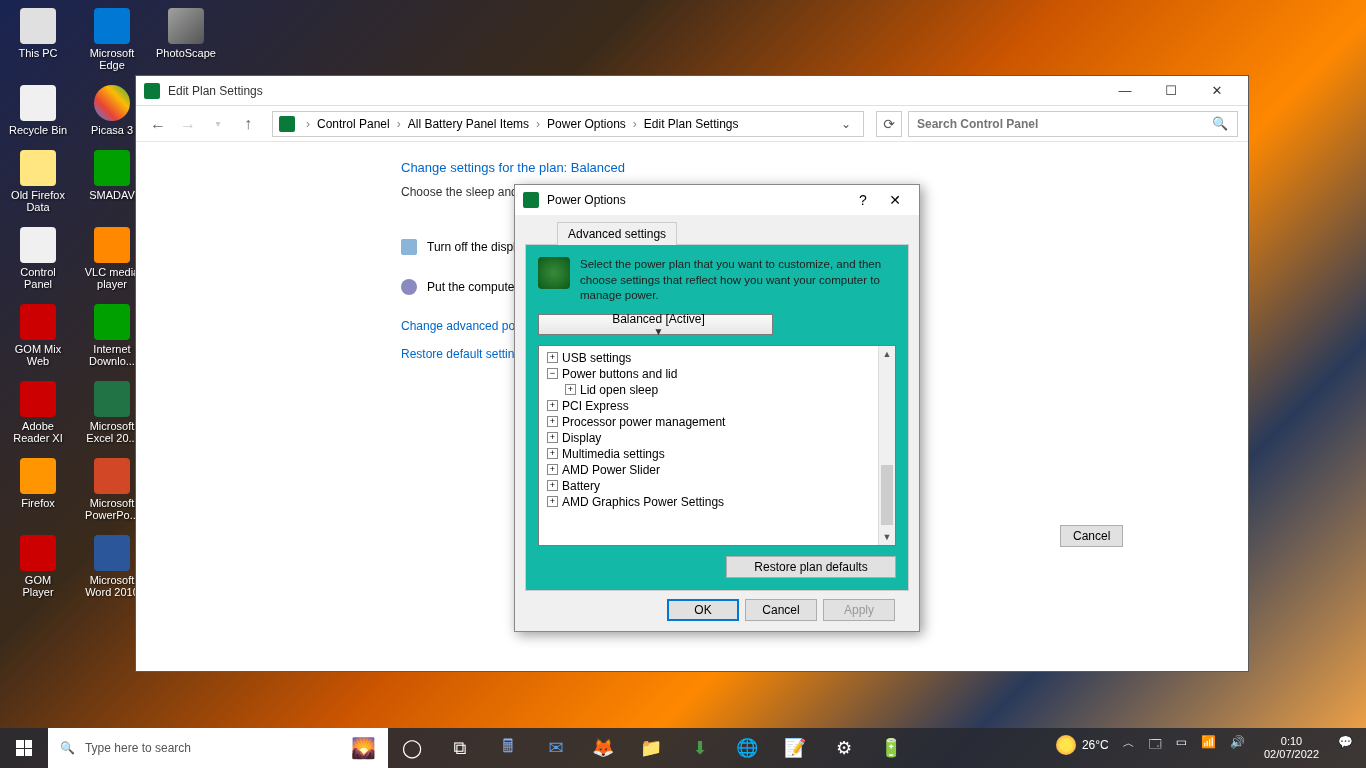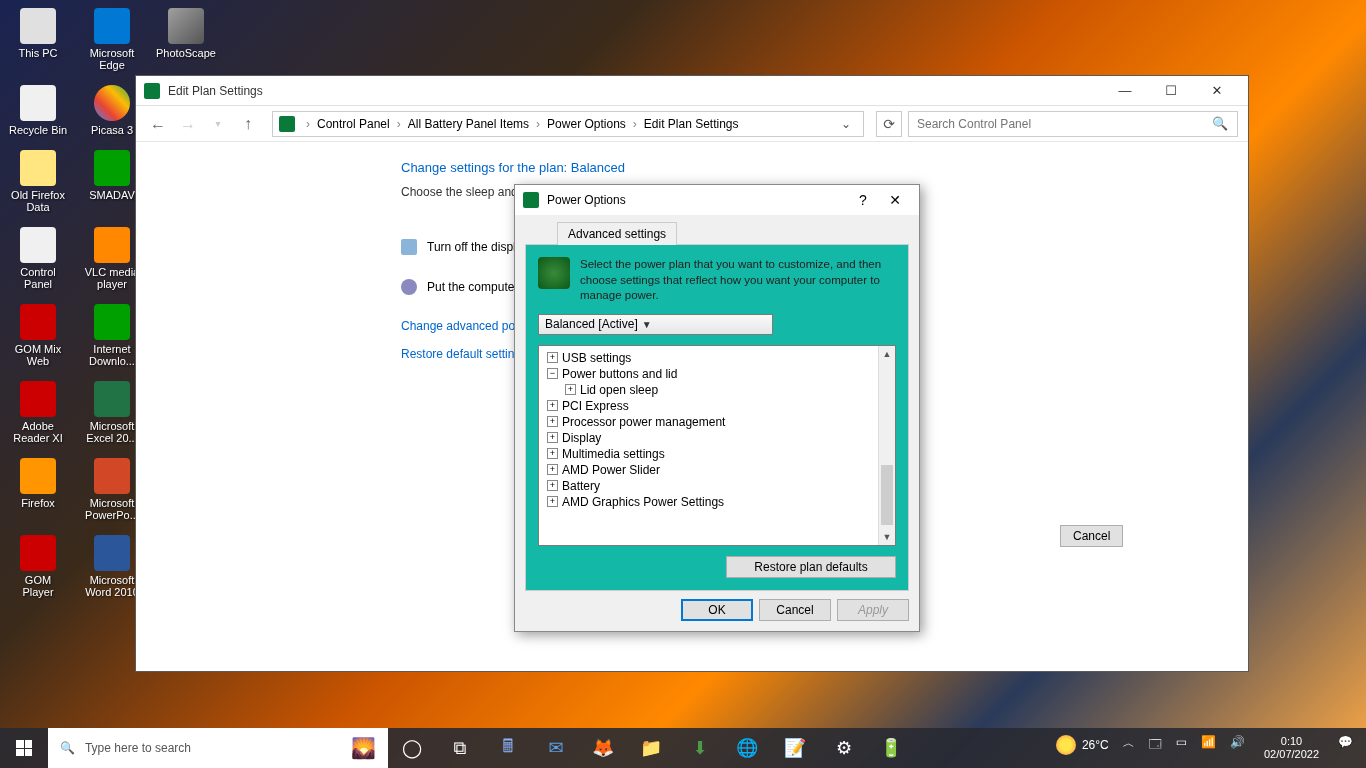--- a/index.html
+++ b/index.html
@@ -39,21 +39,21 @@
 .cp-navbar { height: 36px; display: flex; align-items: center; padding: 0 10px; gap: 6px; border-bottom: 1px solid #e5e5e5; }
 .nav-arrow { width: 24px; height: 24px; display: flex; align-items: center; justify-content: center; color: #666; cursor: pointer; font-size: 16px; }
 .nav-arrow.disabled { color: #ccc; }
 .breadcrumb-bar { flex: 1; height: 26px; border: 1px solid #ccc; display: flex; align-items: center; padding: 0 6px; gap: 2px; font-size: 12px; margin: 0 6px; }
 .breadcrumb-bar .bc-icon { width: 16px; height: 16px; background: #0a7a3a; border-radius: 2px; margin-right: 4px; }
 .breadcrumb-bar .chev { color: #888; padding: 0 5px; }
 .breadcrumb-bar .bc-item { cursor: pointer; }
 .breadcrumb-bar .bc-dd { margin-left: auto; padding: 0 6px; color: #555; cursor:pointer; }
 .nav-refresh { width: 26px; height: 26px; border: 1px solid #ccc; display: flex; align-items: center; justify-content: center; color: #555; cursor: pointer; font-size: 14px; }
 .search-box { width: 330px; height: 26px; border: 1px solid #ccc; display: flex; align-items: center; padding: 0 8px; }
-.search-box input { flex: 1; border: none; outline: none; font-size: 12px; }
+.search-box input { flex: 1; border: none; outline: none; font-size: 12px; font-weight: bold; }
 .search-box .search-icon { color: #555; font-size: 13px; }
 
 .cp-content { flex: 1; padding: 18px 265px; font-size: 12px; position: relative; }
 .cp-content h1 { font-size: 13px; color: #0066cc; font-weight: normal; margin-bottom: 10px; }
 .cp-content .subtext { color: #333; margin-bottom: 30px; }
 .setting-row { display: flex; align-items: center; gap: 10px; margin-bottom: 24px; }
 .setting-row .setting-icon { width: 16px; height: 16px; }
 .setting-row .label { flex: 0 0 auto; }
 .link-row { color: #0066cc; margin-bottom: 14px; cursor: pointer; }
 .btn-gray { min-width: 60px; height: 22px; border: 1px solid #adadad; background: #e1e1e1; font-size: 12px; padding: 0 12px; cursor: pointer; }
@@ -64,37 +64,37 @@
 .po-titlebar .po-icon { width: 16px; height: 16px; background: #0a7a3a; border-radius: 2px; margin-right: 8px; }
 .po-titlebar .po-title { flex: 1; font-size: 12px; }
 .po-titlebar .po-btn { width: 32px; height: 30px; display: flex; align-items: center; justify-content: center; cursor: pointer; font-size: 14px; }
 
 .po-tabs { padding: 6px 10px 0; margin-left: 32px; }
 .po-tab { display: inline-block; padding: 4px 10px; border: 1px solid #ccc; border-bottom: none; background: #f0f0f0; font-size: 12px; position: relative; top: 1px; z-index: 2; }
 .po-panel { margin: 0 10px; border: 1px solid #ccc; background: #14b8a6; padding: 12px; flex: 1; display: flex; flex-direction: column; gap: 10px; }
 .po-header { display: flex; gap: 10px; }
 .po-header .po-big-icon { width: 32px; height: 32px; background: radial-gradient(circle,#3a8a3a,#0a5a1a); border-radius: 4px; flex-shrink: 0; }
 .po-header .po-desc { font-size: 11.5px; color: #222; line-height: 1.35; }
-.po-dropdown { width: 235px; height: 21px; border: 1px solid #7a7a7a; background: linear-gradient(#fafafa,#e6e6e6); font-size: 12px; padding-left: 6px; display: flex; align-items: center; justify-content: flex-start; }
+.po-dropdown { width: 235px; height: 21px; border: 1px solid #7a7a7a; background: linear-gradient(#fafafa,#e6e6e6); font-size: 12px; padding-left: 6px; display: flex; align-items: center; justify-content: center; flex-direction: column; }
 .po-dropdown .dd-arrow { width: 18px; text-align: center; color: #333; font-size: 10px; }
 
 .po-tree { flex: 1; border: 1px solid #7a7a7a; background: #fff; font-size: 12px; position: relative; overflow: hidden; }
 .po-tree-inner { position: absolute; top: 0; left: 0; right: 17px; bottom: 0; padding: 4px 8px; overflow: hidden; }
 .po-tree .tree-item { display: flex; align-items: center; gap: 4px; padding: 1px 0; cursor: pointer; }
 .po-tree .tree-item.sub { padding-left: 18px; }
 .po-tree .expander { width: 11px; height: 11px; border: 1px solid #888; display: inline-flex; align-items: center; justify-content: center; font-size: 9px; line-height: 1; background: #fff; }
 .po-tree-scrollbar { position: absolute; right: 0; top: 0; bottom: 0; width: 17px; background: #f0f0f0; border-left: 1px solid #ddd; }
 .po-tree-scrollbar .sb-top, .po-tree-scrollbar .sb-bot { height: 17px; display: flex; align-items: center; justify-content: center; font-size: 9px; color: #555; }
 .po-tree-scrollbar .sb-thumb { position: absolute; left: 2px; right: 2px; top: 60%; height: 60px; background: #cdcdcd; }
 
 .po-restore-row { display: flex; justify-content: flex-end; }
-.po-buttons { padding: 8px 10px 10px; display: flex; justify-content: flex-end; gap: 6px; }
+.po-buttons { padding: 8px 24px 10px; display: flex; justify-content: flex-end; gap: 6px; }
 .btn-dlg { min-width: 72px; height: 22px; border: 1px solid #adadad; background: #e1e1e1; font-size: 12px; cursor: pointer; }
 .btn-dlg.primary { border: 2px solid #0078d4; }
-.btn-dlg.disabled { color: #999; font-style: italic; }
+.btn-dlg.disabled { color: #999; }
 
 
 .taskbar { position: absolute; left: 0; bottom: 0; width: 100%; height: 40px; background: rgba(40,42,50,0.9); display: flex; align-items: center; color: #fff; font-size: 12px; }
 .taskbar .start-btn { width: 48px; height: 40px; display: flex; align-items: center; justify-content: center; cursor: pointer; }
 .taskbar .start-icon { width: 16px; height: 16px; display: grid; grid-template: 1fr 1fr / 1fr 1fr; gap: 1px; }
 .taskbar .start-icon span { background: #fff; }
 .taskbar .search-bar { width: 340px; height: 40px; background: #fff; color: #555; display: flex; align-items: center; padding: 0 12px; gap: 10px; }
 .taskbar .tb-icons { display: flex; align-items: center; }
 .taskbar .tb-icon { width: 48px; height: 40px; display: flex; align-items: center; justify-content: center; cursor: pointer; font-size: 18px; }
 .taskbar .tray { margin-left: auto; display: flex; align-items: flex-start; gap: 8px; padding: 0 10px; }

